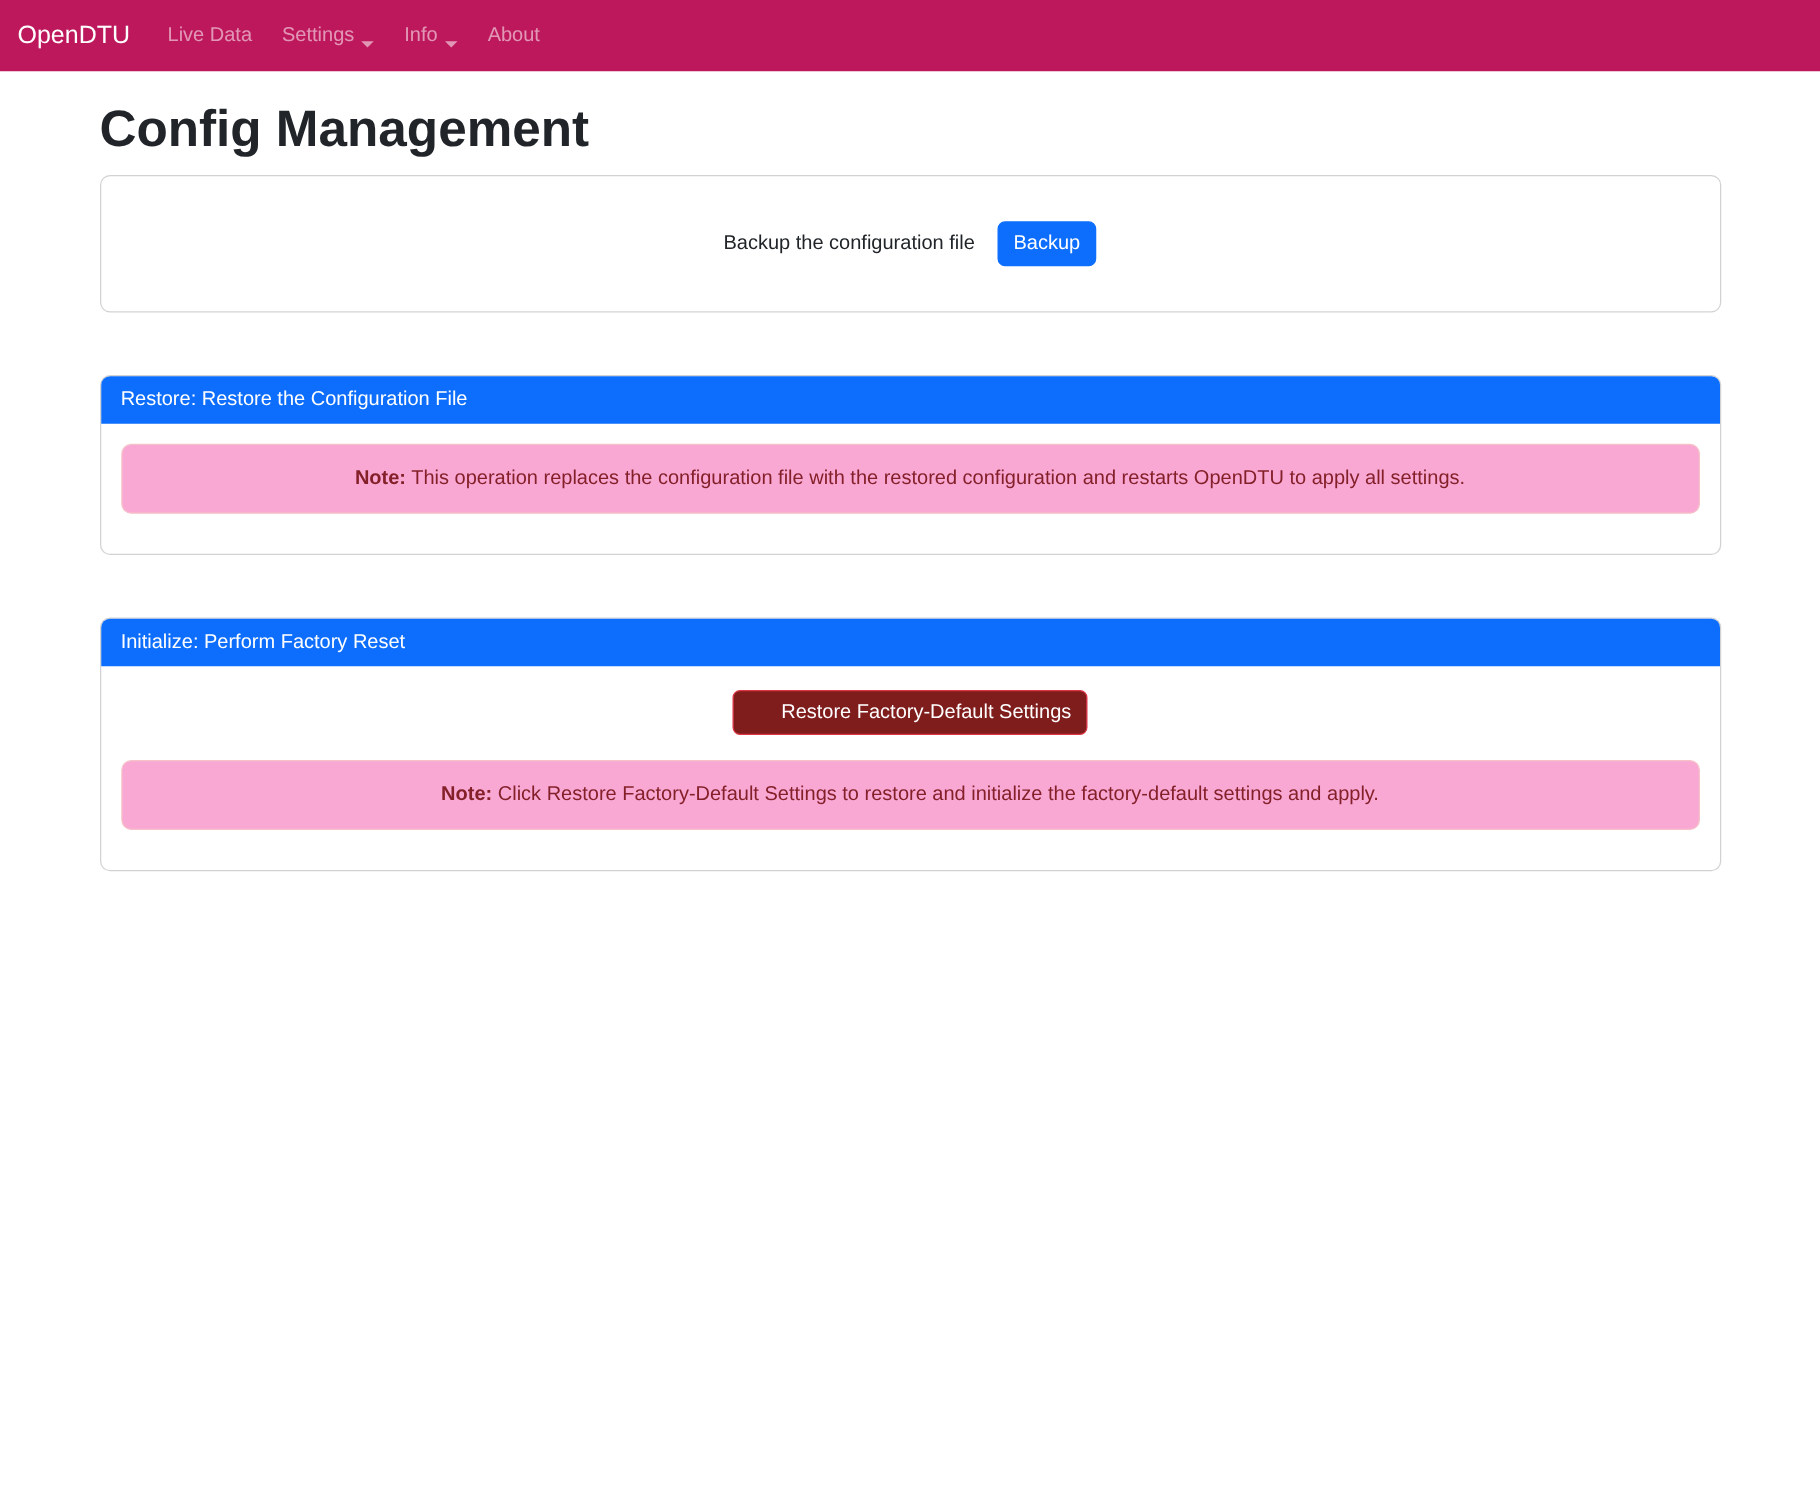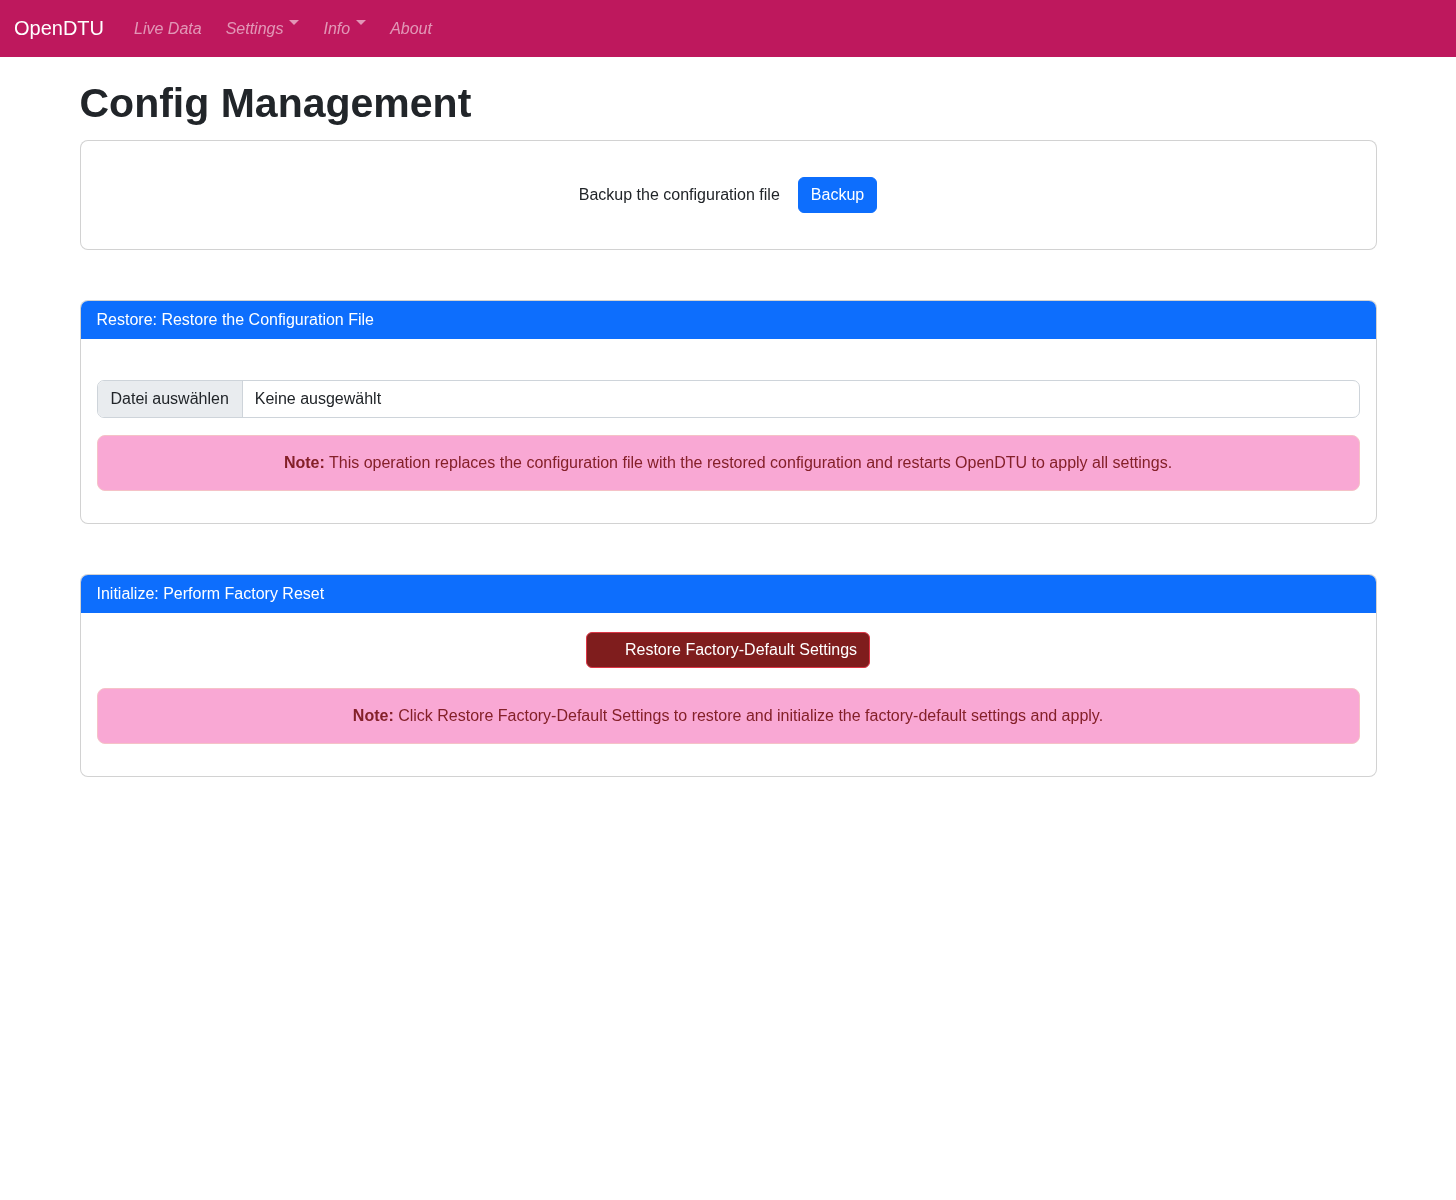--- a/index.html
+++ b/index.html
@@ -30,22 +30,21 @@
     text-decoration: none;
     cursor: pointer;
   }
   .nav-link {
     color: rgba(255,255,255,0.55);
     padding: 8px 8px;
     margin: 0 4px;
     text-decoration: none;
     cursor: pointer;
     display: inline-flex;
-    align-items: flex-start;
-    font-style: italic;
+    align-items: flex-end;
   }
   .caret {
     display: inline-block;
     width: 0; height: 0;
     margin-left: 6px;
     vertical-align: 2px;
     border-left: 5px solid transparent;
     border-right: 5px solid transparent;
     border-top: 5px solid rgba(255,255,255,0.55);
   }
@@ -186,24 +185,20 @@
   <div class="card">
     <div class="card-body backup-body">
       <span>Backup the configuration file</span>
       <button class="btn btn-primary">Backup</button>
     </div>
   </div>
 
   <div class="card">
     <div class="card-header">Restore: Restore the Configuration File</div>
     <div class="card-body">
-      <div class="file-input">
-        <button class="file-btn">Datei auswählen</button>
-        <span class="file-status">Keine ausgewählt</span>
-      </div>
       <div class="alert-danger">
         <b>Note:</b><span> This operation replaces the configuration file with the restored configuration and restarts OpenDTU to apply all settings.</span>
       </div>
     </div>
   </div>
 
   <div class="card">
     <div class="card-header">Initialize: Perform Factory Reset</div>
     <div class="card-body">
       <div class="reset-btn-row">

